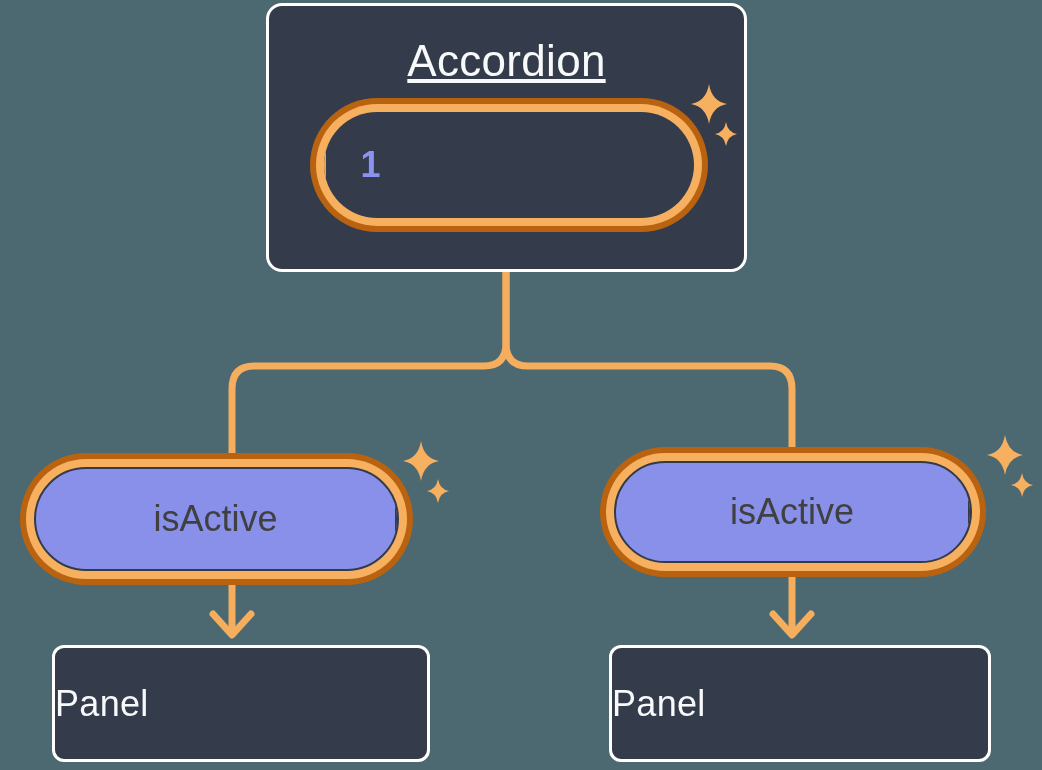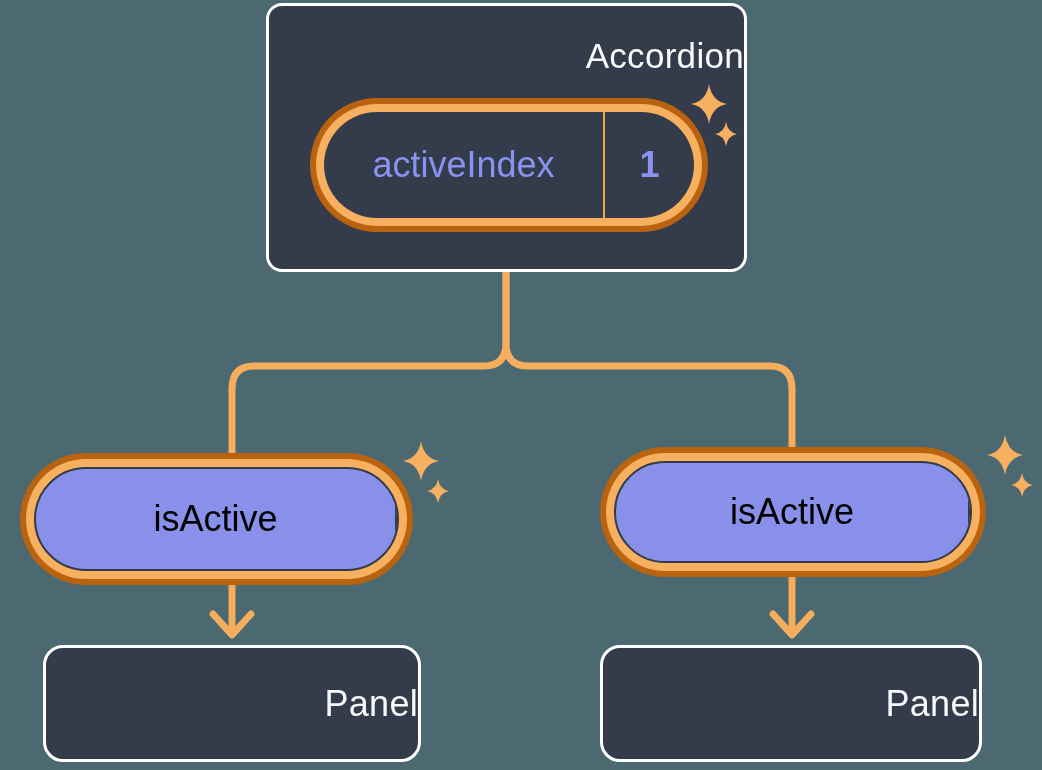--- a/index.html
+++ b/index.html
@@ -24,31 +24,33 @@
     z-index: 1;
   }
   #accordion-box {
     left: 266px; top: 3px;
     width: 481px; height: 269px;
     border-radius: 16px;
   }
   .node-title {
     position: absolute;
     left: 0; right: 0;
-    text-align: right;
+    text-align: center;
     color: #F7F9FA;
-    font-size: 35px;
+    font-size: 44px;
     letter-spacing: 0.3px;
+    text-decoration: underline;
   }
   #accordion-title { top: 30px; }
   .panel-node {
-    border-radius: 20px;
+    border-radius: 12px;
     display: flex;
     align-items: center;
-    justify-content: flex-end;
+    justify-content: flex-start;
+    margin-left: 9px;
   }
   #panel-left  { left: 43px;  top: 645px; width: 378px; height: 117px; }
   #panel-right { left: 600px; top: 645px; width: 382px; height: 117px; }
   .panel-label {
     color: #F7F9FA;
     font-size: 36px;
     letter-spacing: 0.3px;
   }
   
   .hl-pill {
@@ -76,21 +78,21 @@
   }
   #state-pill { left: 310px; top: 98px; width: 398px; height: 134px; }
   #state-pill .pill-body { background: #343B4A; color: #8B93F2; }
   #state-pill .pill-divider { background: #EFA64F; }
   #state-pill .pill-cell-value { width: 89px; }
 
   #prop-pill-left  { left: 20px;  top: 453px; width: 393px; height: 132px; }
   #prop-pill-right { left: 600px; top: 447px; width: 386px; height: 130px; }
   .prop-body {
     background: #8890E9;
-    color: #000000;
+    color: #404040;
     border: 2px solid #333B49;
   }
   .prop-body .pill-divider { background: #333B49; }
   #prop-pill-left  .pill-cell-value { width: 156px; }
   #prop-pill-right .pill-cell-value { width: 138px; }
 
   .pill-cell-label {
     flex: 1;
     display: flex;
     align-items: center;
@@ -124,21 +126,20 @@
     </g>
   </svg>
 
   <div class="node" id="accordion-box">
     <div class="node-title" id="accordion-title">Accordion</div>
   </div>
 
   <div class="hl-pill" id="state-pill">
     <div class="hl-inner">
       <div class="pill-body">
-        <div class="pill-cell-label">activeIndex</div>
         <div class="pill-divider"></div>
         <div class="pill-cell-value">1</div>
       </div>
     </div>
   </div>
 
   <div class="hl-pill" id="prop-pill-left">
     <div class="hl-inner">
       <div class="pill-body prop-body">
         <div class="pill-cell-label">isActive</div>

